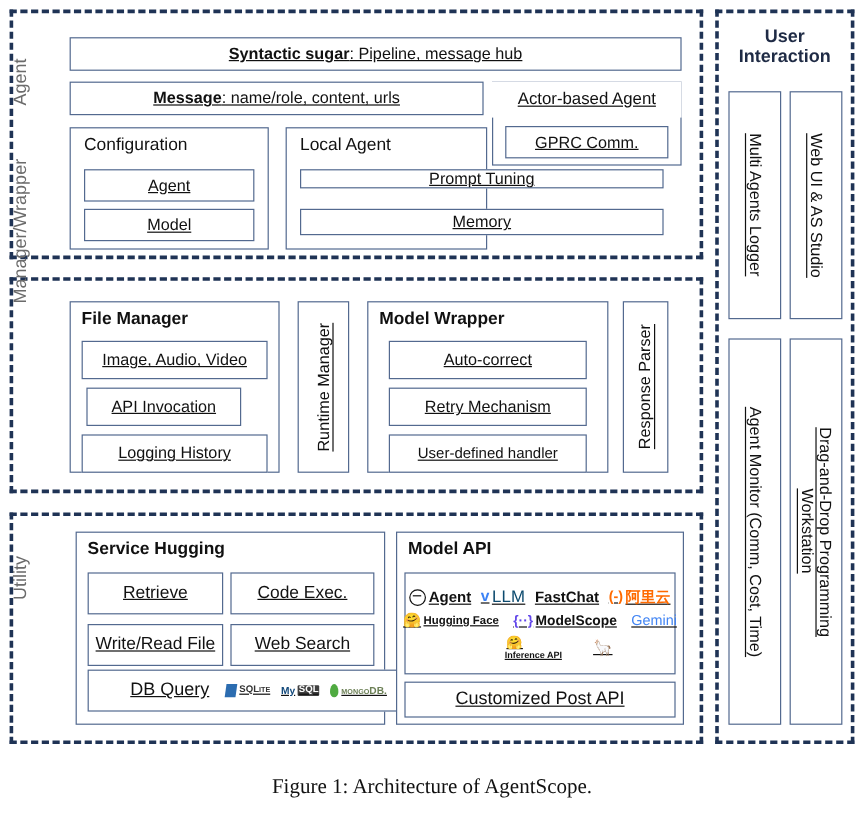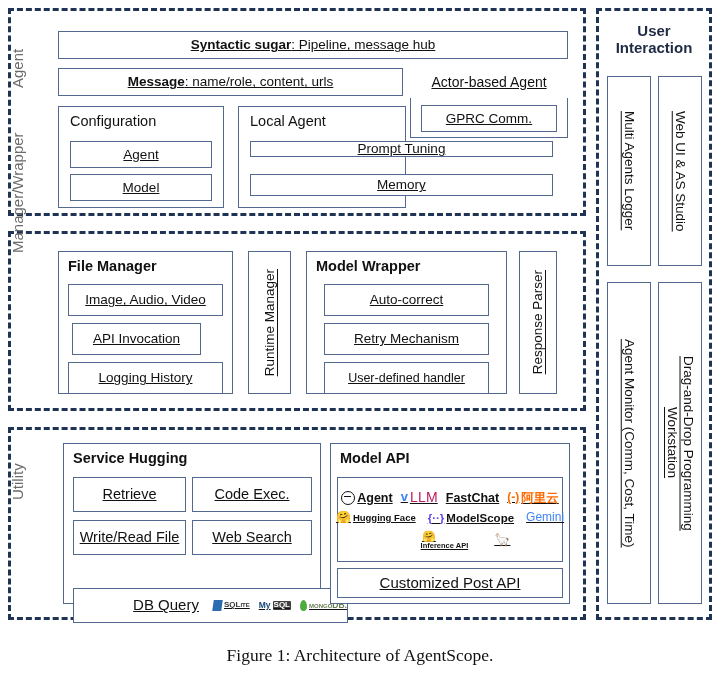--- a/index.html
+++ b/index.html
@@ -21,21 +21,21 @@
      transform-origin:0 0;}
   .vtxt{writing-mode:vertical-rl;white-space:nowrap;line-height:1.15;}
   .vtxt.up{writing-mode:vertical-rl;transform:rotate(180deg);}
 
   
   .logorow{position:absolute;display:flex;align-items:center;gap:7px;font-size:11px;white-space:nowrap;}
   .lg{display:inline-flex;align-items:center;gap:2px;font-weight:bold;}
   .oai-mark{display:inline-block;width:12px;height:12px;border:1.6px solid #111;border-radius:50%;position:relative;}
   .oai-mark:after{content:"";position:absolute;left:2px;top:4.5px;width:7px;height:1.4px;background:#111;}
   .vllm-v{color:#3b82f6;font-weight:bold;font-size:13px;}
-  .vllm-llm{color:#be185d;font-weight:400;font-size:14px;letter-spacing:.2px;}
+  .vllm-llm{color:#0c4a6e;font-weight:400;font-size:14px;letter-spacing:.2px;}
   .fastchat{color:#111;font-weight:bold;font-size:12.5px;}
   .ali-brk{color:#ff6a00;font-weight:bold;font-size:12px;}
   .ali-cn{color:#ff6a00;font-weight:bold;font-size:12.5px;}
   .hf-face{font-size:12px;}
   .hf-txt{font-size:9.5px;font-weight:bold;color:#111;}
   .ms-mark{color:#6246ea;font-weight:bold;font-size:11.5px;}
   .ms-txt{color:#111;font-weight:bold;font-size:11.5px;}
   .gemini{color:#4285f4;font-size:12px;font-weight:500;}
   .infer{display:flex;flex-direction:column;align-items:center;line-height:1;}
   .infer .f{font-size:11px;}
@@ -108,21 +108,21 @@
   <div class="panel" style="left:8px;top:427px;width:578px;height:193px;"></div>
   <div class="sidelabel vtxt up" style="left:26px;top:500px;height:60px;">Utility</div>
 
   <div class="grp" style="left:63px;top:443px;width:258px;height:161px;"></div>
   <div class="grp-title" style="left:73px;top:450px;">Service Hugging</div>
   <div class="bx" style="left:73px;top:477px;width:113px;height:35px;font-size:14.5px;">Retrieve</div>
   <div class="bx" style="left:73px;top:520px;width:113px;height:35px;font-size:14.5px;">Write/Read File</div>
   <div class="bx" style="left:192px;top:477px;width:120px;height:35px;font-size:14.5px;">Code Exec.</div>
   <div class="bx" style="left:192px;top:520px;width:120px;height:35px;font-size:14.5px;">Web Search</div>
 
-  <div class="bx" style="left:73px;top:588px;width:275px;height:35px;justify-content:flex-end;">
+  <div class="bx" style="left:73px;top:558px;width:275px;height:35px;justify-content:center;">
     <span style="font-size:15px;padding-left:10px;">DB Query</span>
     <span class="logorow" style="position:static;margin-left:14px;gap:9px;">
       <span class="lg">
         <span class="sqlite-sq"></span>
           <span class="sqlite-t">SQLite</span>
       </span>
       <span class="lg">
         <span class="mysql-t">My</span>
           <span class="mysql-b">SQL</span>
       </span>

